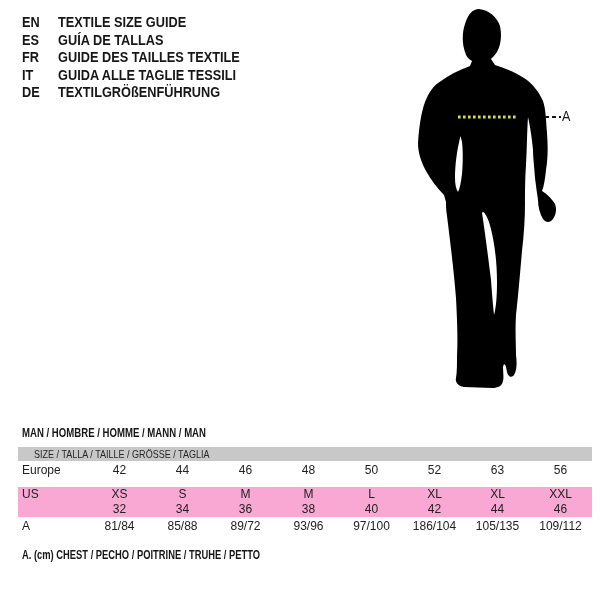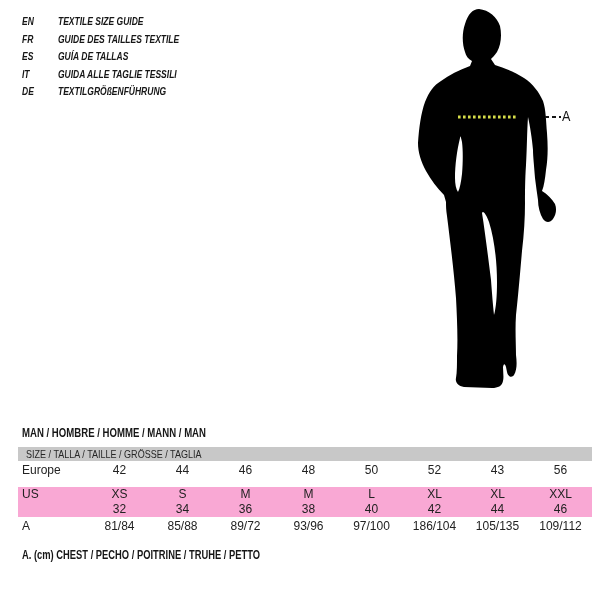--- a/index.html
+++ b/index.html
@@ -1,41 +1,41 @@
 <!DOCTYPE html>
 <html><head>
 <meta charset="utf-8">
 <style>
   html,body{margin:0;padding:0;background:#fff;}
   .page{position:relative;width:600px;height:600px;background:#ffffff;
         font-family:"Liberation Sans",sans-serif;color:#161616;overflow:hidden;}
 
   
   .langs{position:absolute;left:22px;top:13px;}
-  .lang-row{display:flex;height:17.6px;line-height:17.6px;font-size:10px;font-weight:700;font-style:italic;}
+  .lang-row{display:flex;height:17.6px;line-height:17.6px;font-size:15px;font-weight:700;}
   .lang-code{width:36px;display:inline-block;transform:scaleX(.85);transform-origin:0 50%;}
   .lang-text{display:inline-block;transform:scaleX(.85);transform-origin:0 50%;white-space:nowrap;}
 
   
   .products{position:absolute;left:22px;top:108px;}
   .product-line{height:18.5px;line-height:18.5px;font-size:13px;font-weight:700;
                 transform:scaleX(.8);transform-origin:0 50%;white-space:nowrap;}
 
   
   .figure-svg{position:absolute;left:0;top:0;}
   .measure-label{position:absolute;left:562px;top:108px;font-size:14px;font-weight:500;
                  transform:scaleX(.9);transform-origin:0 50%;}
 
   
   .section-title{position:absolute;left:22px;top:426px;font-size:12px;font-weight:700;
                  transform:scaleX(.8);transform-origin:0 50%;white-space:nowrap;}
 
   
   .size-table{position:absolute;left:18px;top:447px;width:574px;font-size:12px;font-weight:400;}
-  .size-head{height:14px;line-height:14px;background:#c8c8c8;padding-left:8px;}
+  .size-head{height:14px;line-height:14px;background:#c8c8c8;padding-left:16px;}
   .size-head span{display:inline-block;transform:scaleX(.82);transform-origin:0 50%;
                   font-size:11px;white-space:nowrap;color:#262626;}
   .size-row{display:flex;height:26px;line-height:18px;color:#222;}
   .size-row.mid{height:15px;line-height:15px;}
   .size-row.shaded{background:#f9a8d4;}
   .row-label{width:66px;padding-left:4px;text-align:left;}
   .cell{flex:1;text-align:center;}
 
   
   .footnote{position:absolute;left:22px;top:548px;font-size:12px;font-weight:700;
@@ -45,26 +45,26 @@
 <body>
 
 <div class="page">
 
   <div class="langs">
     <div class="lang-row">
       <span class="lang-code">EN</span>
       <span class="lang-text">TEXTILE SIZE GUIDE</span>
     </div>
     <div class="lang-row">
+      <span class="lang-code">ES</span>
+      <span class="lang-text">GUÍA DE TALLAS</span>
+    </div>
+    <div class="lang-row">
       <span class="lang-code">FR</span>
       <span class="lang-text">GUIDE DES TAILLES TEXTILE</span>
-    </div>
-    <div class="lang-row">
-      <span class="lang-code">ES</span>
-      <span class="lang-text">GUÍA DE TALLAS</span>
     </div>
     <div class="lang-row">
       <span class="lang-code">IT</span>
       <span class="lang-text">GUIDA ALLE TAGLIE TESSILI</span>
     </div>
     <div class="lang-row">
       <span class="lang-code">DE</span>
       <span class="lang-text">TEXTILGRÖßENFÜHRUNG</span>
     </div>
   </div>
@@ -115,21 +115,21 @@
     </div>
 
     <div class="size-row">
       <span class="row-label">Europe</span>
       <span class="cell">42</span>
       <span class="cell">44</span>
       <span class="cell">46</span>
       <span class="cell">48</span>
       <span class="cell">50</span>
       <span class="cell">52</span>
-      <span class="cell">43</span>
+      <span class="cell">63</span>
       <span class="cell">56</span>
     </div>
 
     <div class="size-row mid shaded">
       <span class="row-label">US</span>
       <span class="cell">XS</span>
       <span class="cell">S</span>
       <span class="cell">M</span>
       <span class="cell">M</span>
       <span class="cell">L</span>

